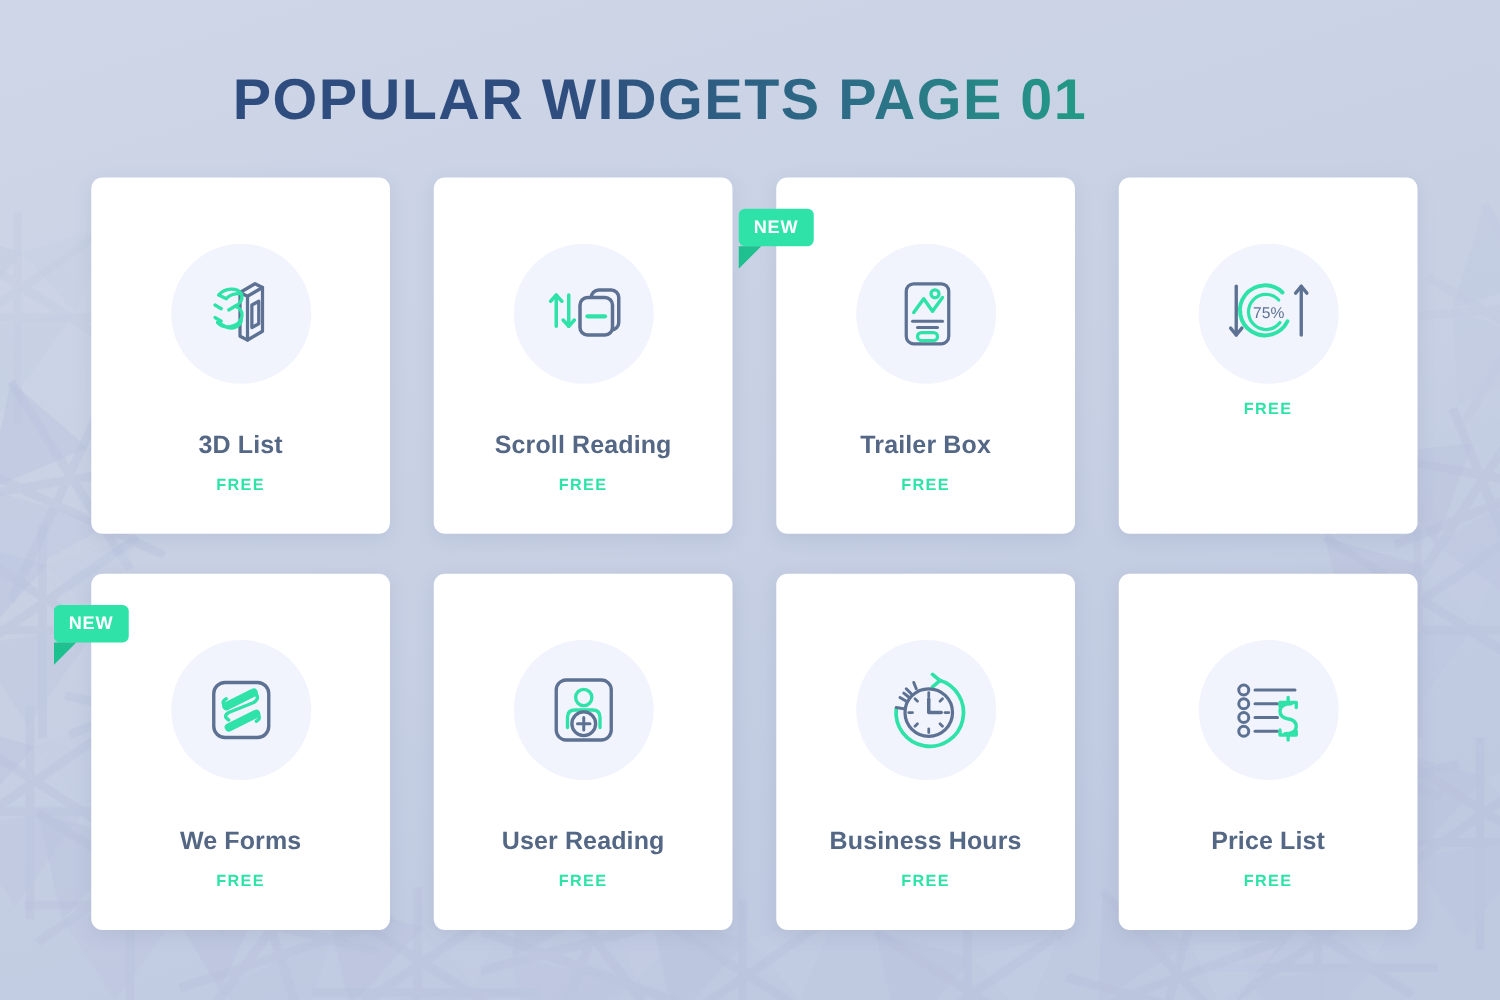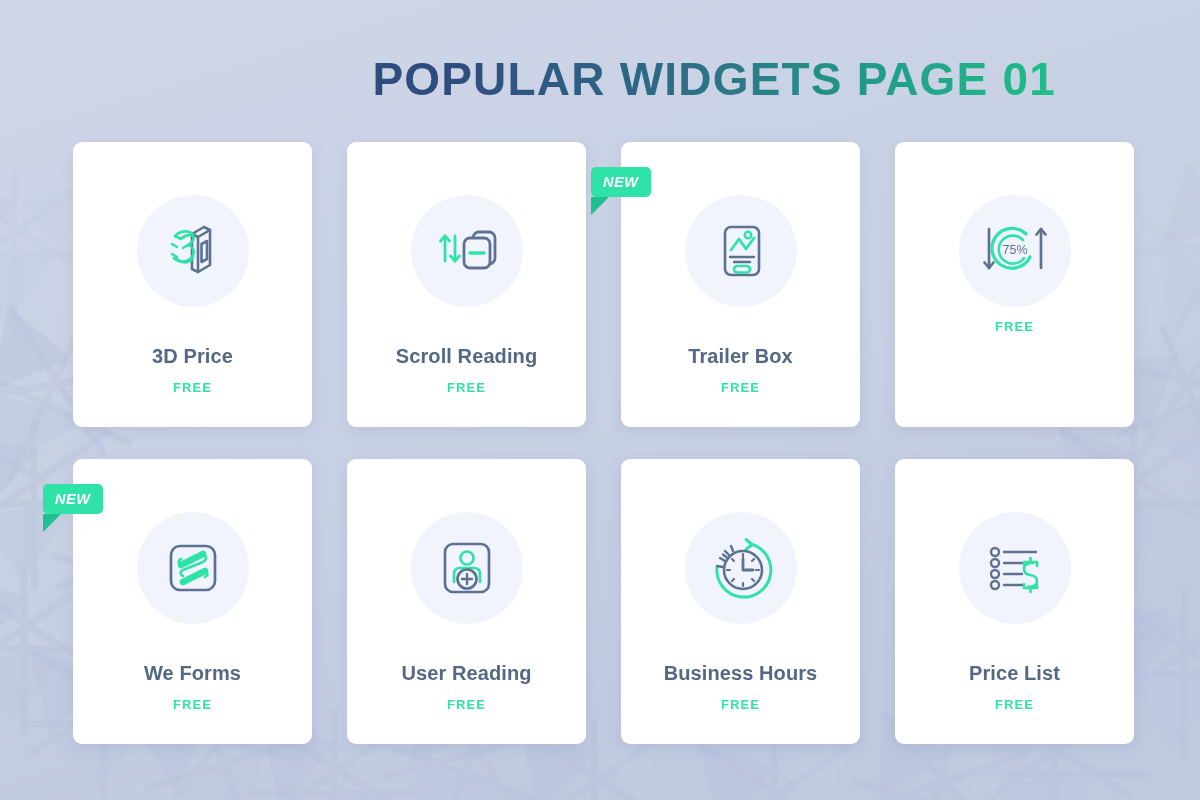--- a/index.html
+++ b/index.html
@@ -24,21 +24,21 @@
     height: 800px;
     pointer-events: none;
   }
 
   
   .page-title {
     position: absolute;
     top: 52px;
     left: 0;
     width: 1056px;
-    text-align: right;
+    text-align: center;
     font-size: 46px;
     font-weight: bold;
     letter-spacing: 1.2px;
     background: linear-gradient(90deg,
                 #2f4c7e 0%, #2f4c7e 42%, #2d6c86 64%,
                 #229a87 82%, #1ec08a 100%);
     -webkit-background-clip: text;
     background-clip: text;
     -webkit-text-fill-color: transparent;
     color: #2f4c7e;
@@ -107,21 +107,20 @@
     background: #2fe3a8;
     border-radius: 5px;
     display: flex;
     align-items: center;
     justify-content: center;
     font-size: 14.5px;
     font-weight: bold;
     letter-spacing: 0.6px;
     color: #ffffff;
     z-index: 4;
-    font-style: italic;
   }
   .badge::after {
     content: "";
     position: absolute;
     left: 0;
     top: 30px;
     width: 0;
     height: 0;
     border-left: 18px solid #1dc08e;
     border-bottom: 18px solid transparent;
@@ -196,21 +195,21 @@
                      C38 34, 41 38, 39 43 C36 50, 25 52, 20 46"></path>
             <path d="M21 24 L27 27 C31 22, 39 23, 39 23"></path>
             <path d="M20 46 L26 49 C32 53, 40 48, 39 43"></path>
             <path d="M34 33 L29 36"></path>
             <path d="M18 32 L23 35"></path>
             <path d="M18 42 L23 45"></path>
           </g>
         </g>
       </svg>
     </div>
-    <div class="card-title">3D Price</div>
+    <div class="card-title">3D List</div>
     <div class="card-price">FREE</div>
   </div>
 
   <div class="card">
     <div class="icon-circle">
       <svg width="78" height="78" viewBox="0 0 78 78">
         <g fill="none" stroke-width="2.8" stroke-linecap="round" stroke-linejoin="round">
 
           <g stroke="#2fe3a8">
             <path d="M17 49 L17 24"></path>

